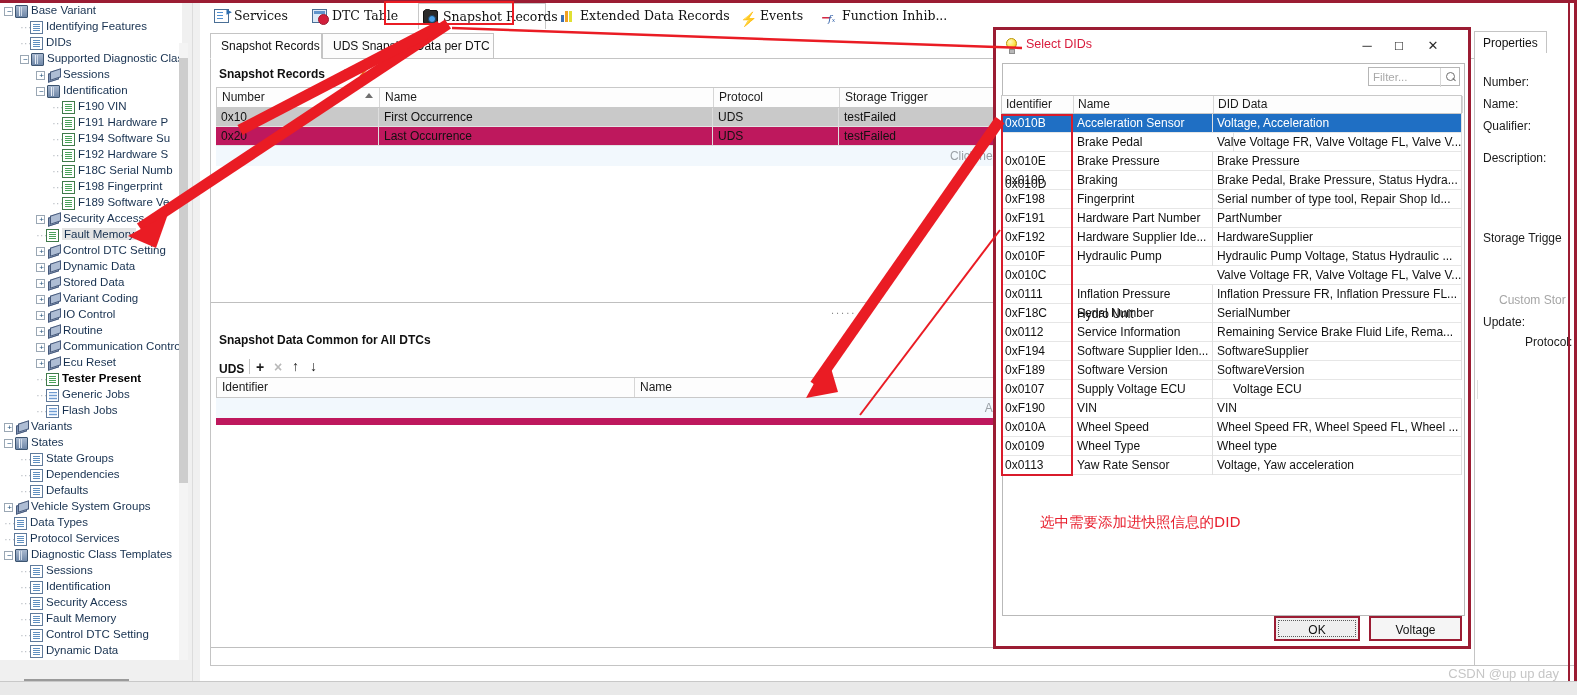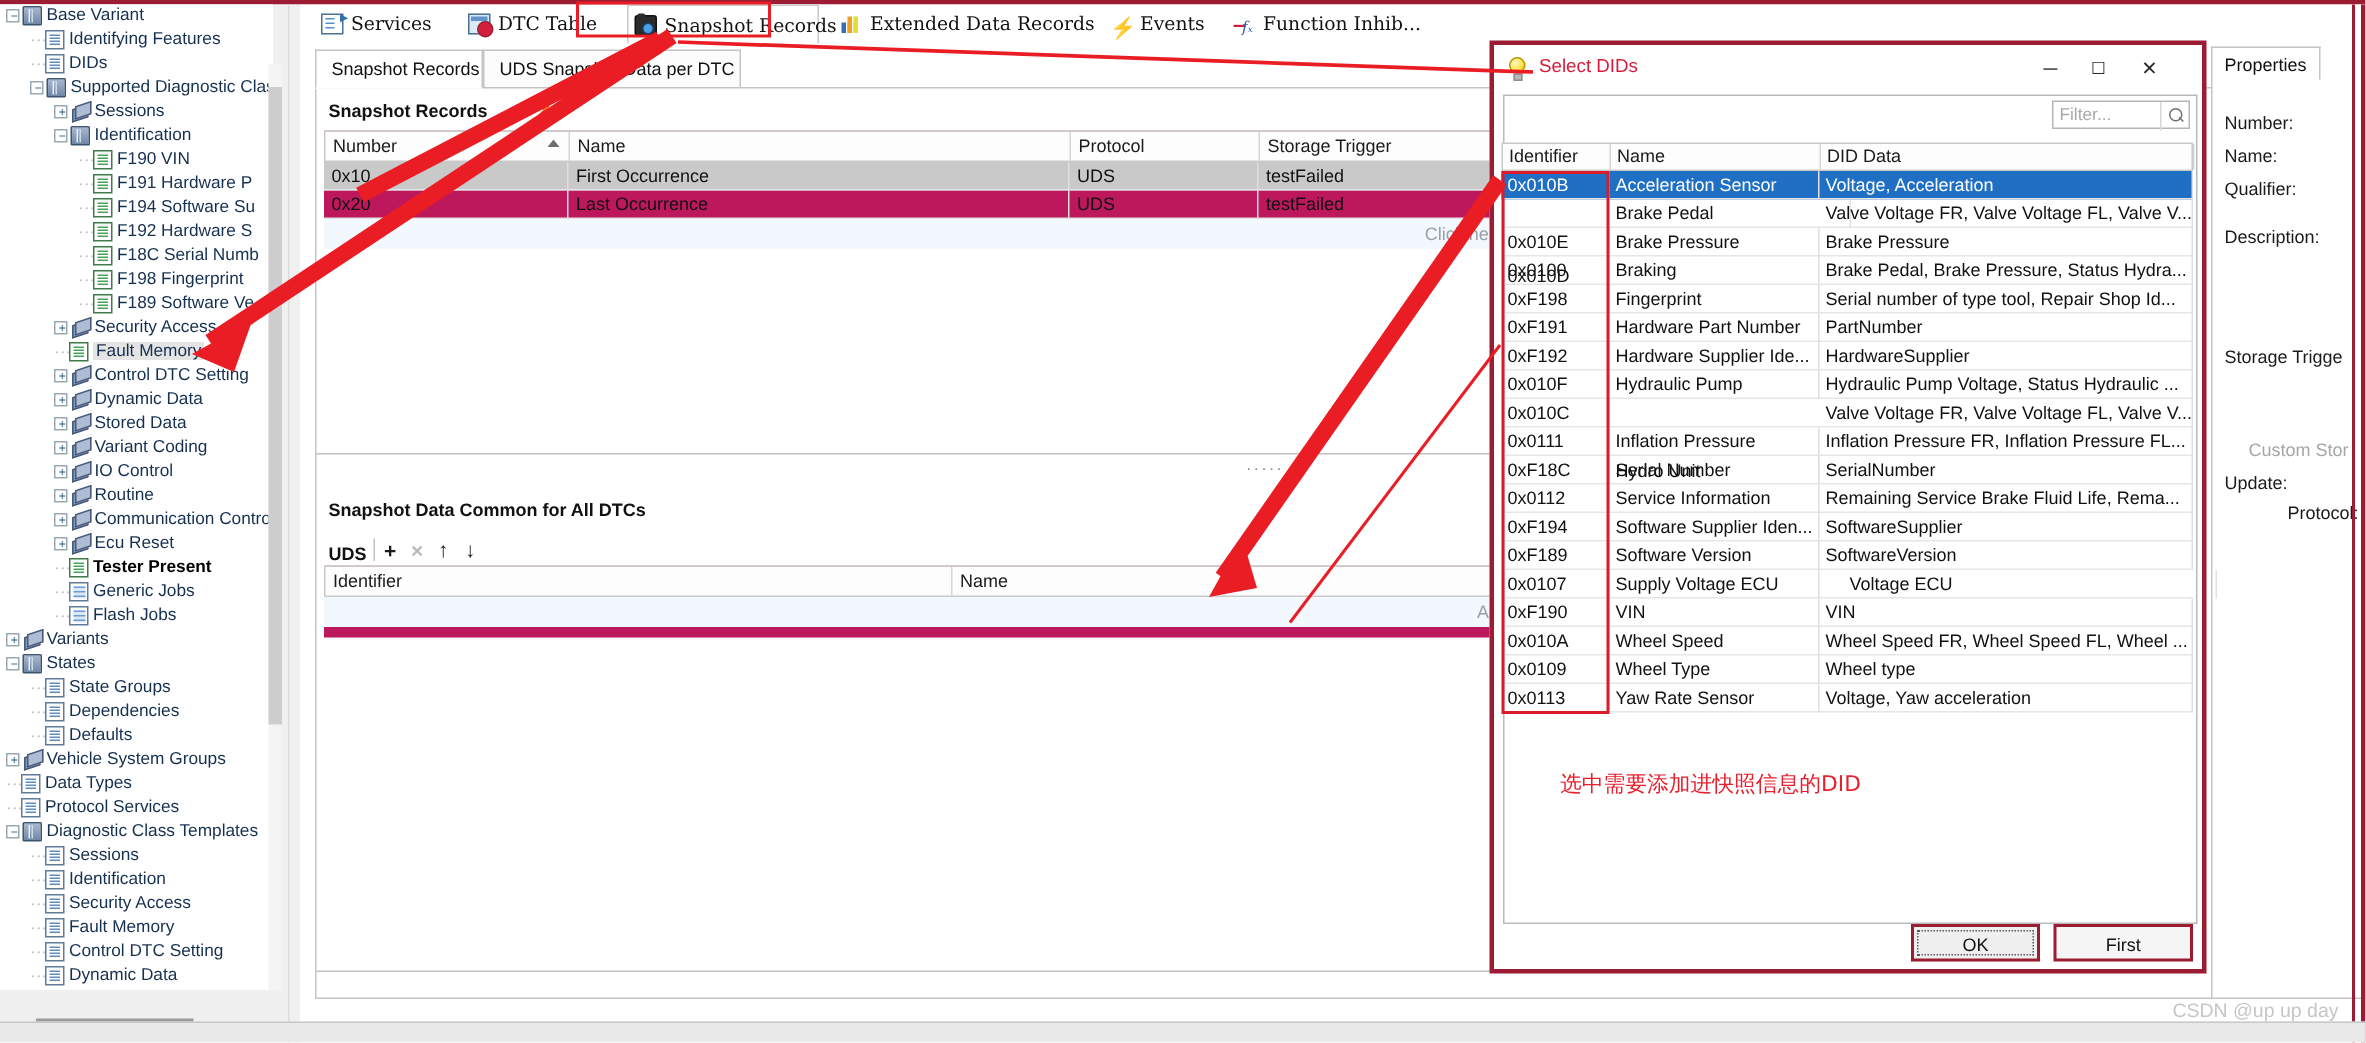--- a/index.html
+++ b/index.html
@@ -483,21 +483,21 @@
         </div>
         <div class="did-colsel-box"></div>
       </div>
 
     <div class="cn-note">选中需要添加进快照信息的DID</div>
 
     <div class="dlg-footer">
       <div class="btn primary" style="left:272px; width:86px;">
         <span class="inner">OK</span>
       </div>
-      <div class="btn" style="left:367px; width:93px; background:#f5f5f5;">First</div>
+      <div class="btn" style="left:367px; width:93px; background:#f5f5f5;">Voltage</div>
     </div>
   </div>
 
   <svg class="ann" viewBox="0 0 1577 695" xmlns="http://www.w3.org/2000/svg">
 
     <g>
       <path d="M 448 24 L 140 228" stroke="#ea1c24" stroke-width="11" fill="none"></path>
       <polygon points="128,236 168,214 156,248" fill="#ea1c24"></polygon>
     </g>
 

